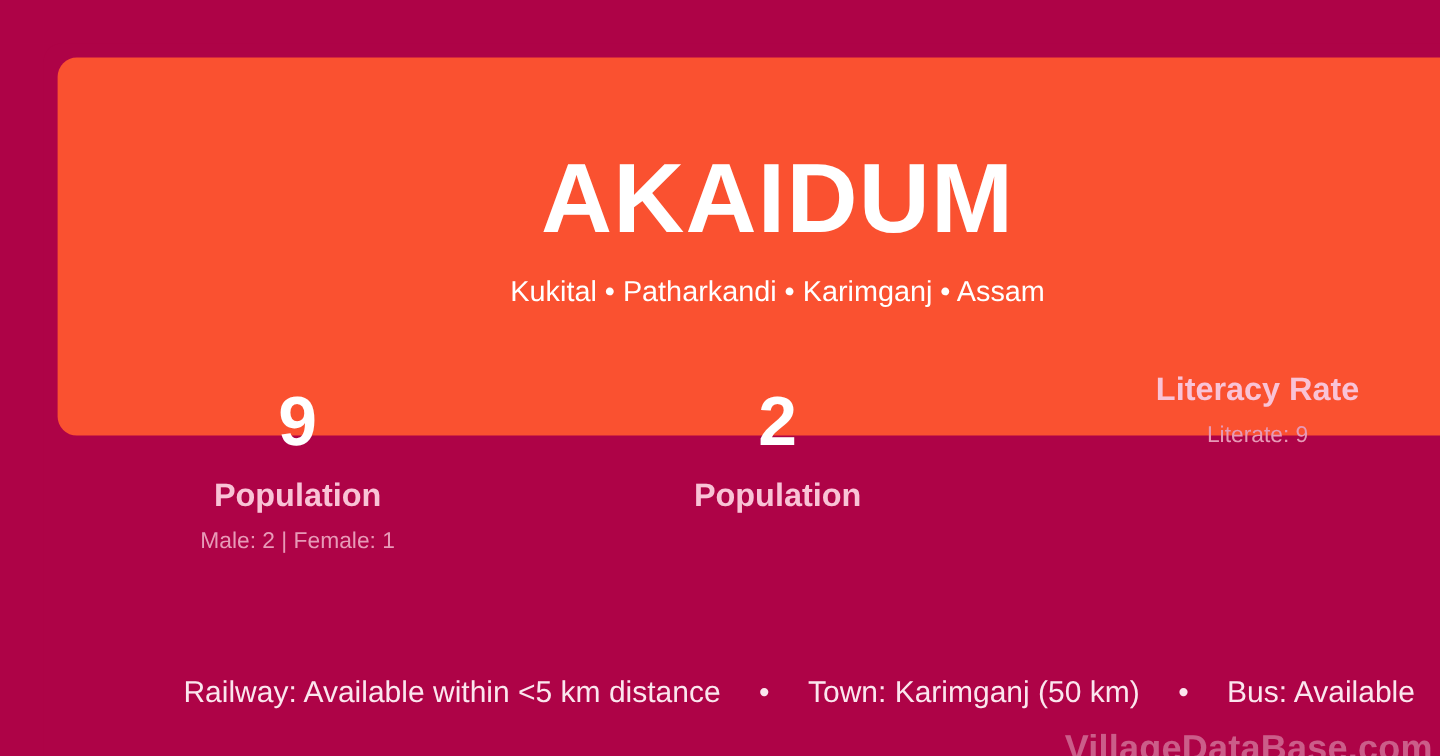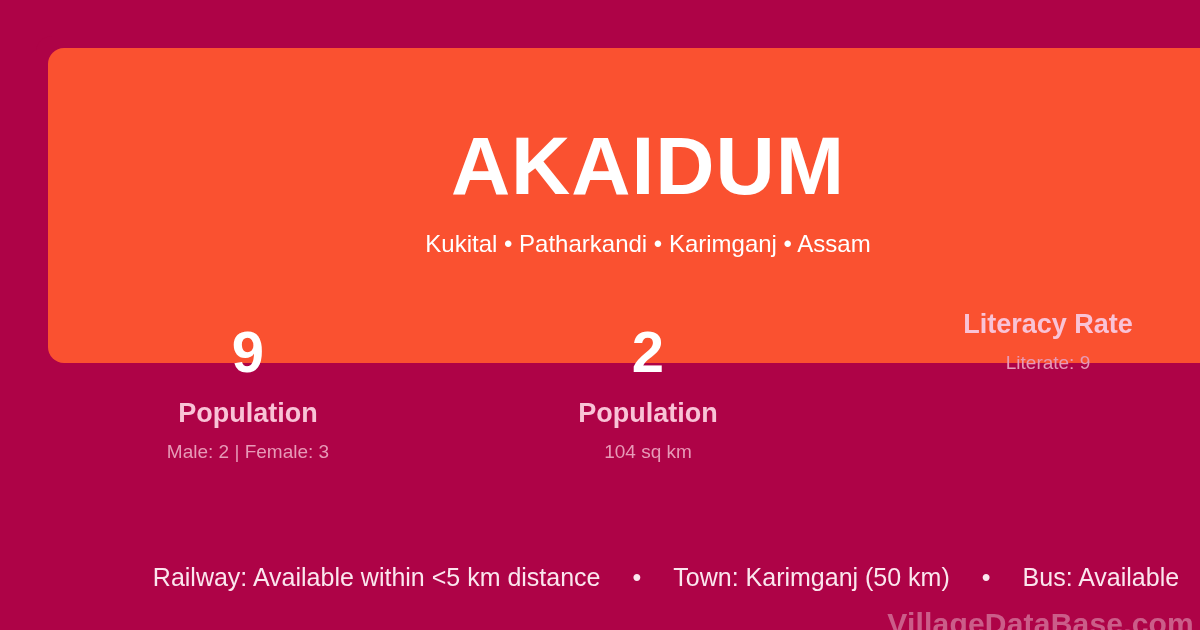--- a/index.html
+++ b/index.html
@@ -143,27 +143,26 @@
 
   <div class="village-title">AKAIDUM</div>
 
   <div class="village-subtitle">Kukital  •  Patharkandi  •  Karimganj  •  Assam</div>
 
   <div class="stats-row">
 
     <div class="stat-col">
       <div class="stat-value">9</div>
       <div class="stat-label">Population</div>
-      <div class="stat-sub">Male: 2 | Female: 3</div>
+      <div class="stat-sub">Male: 2 | Female: 1</div>
     </div>
 
     <div class="stat-col">
       <div class="stat-value">2</div>
       <div class="stat-label">Population</div>
-      <div class="stat-sub">104 sq km</div>
     </div>
 
     <div class="stat-col">
       <div class="stat-label">Literacy Rate</div>
       <div class="stat-sub">Literate: 9</div>
     </div>
 
   </div>
 
   <div class="infra-line">

